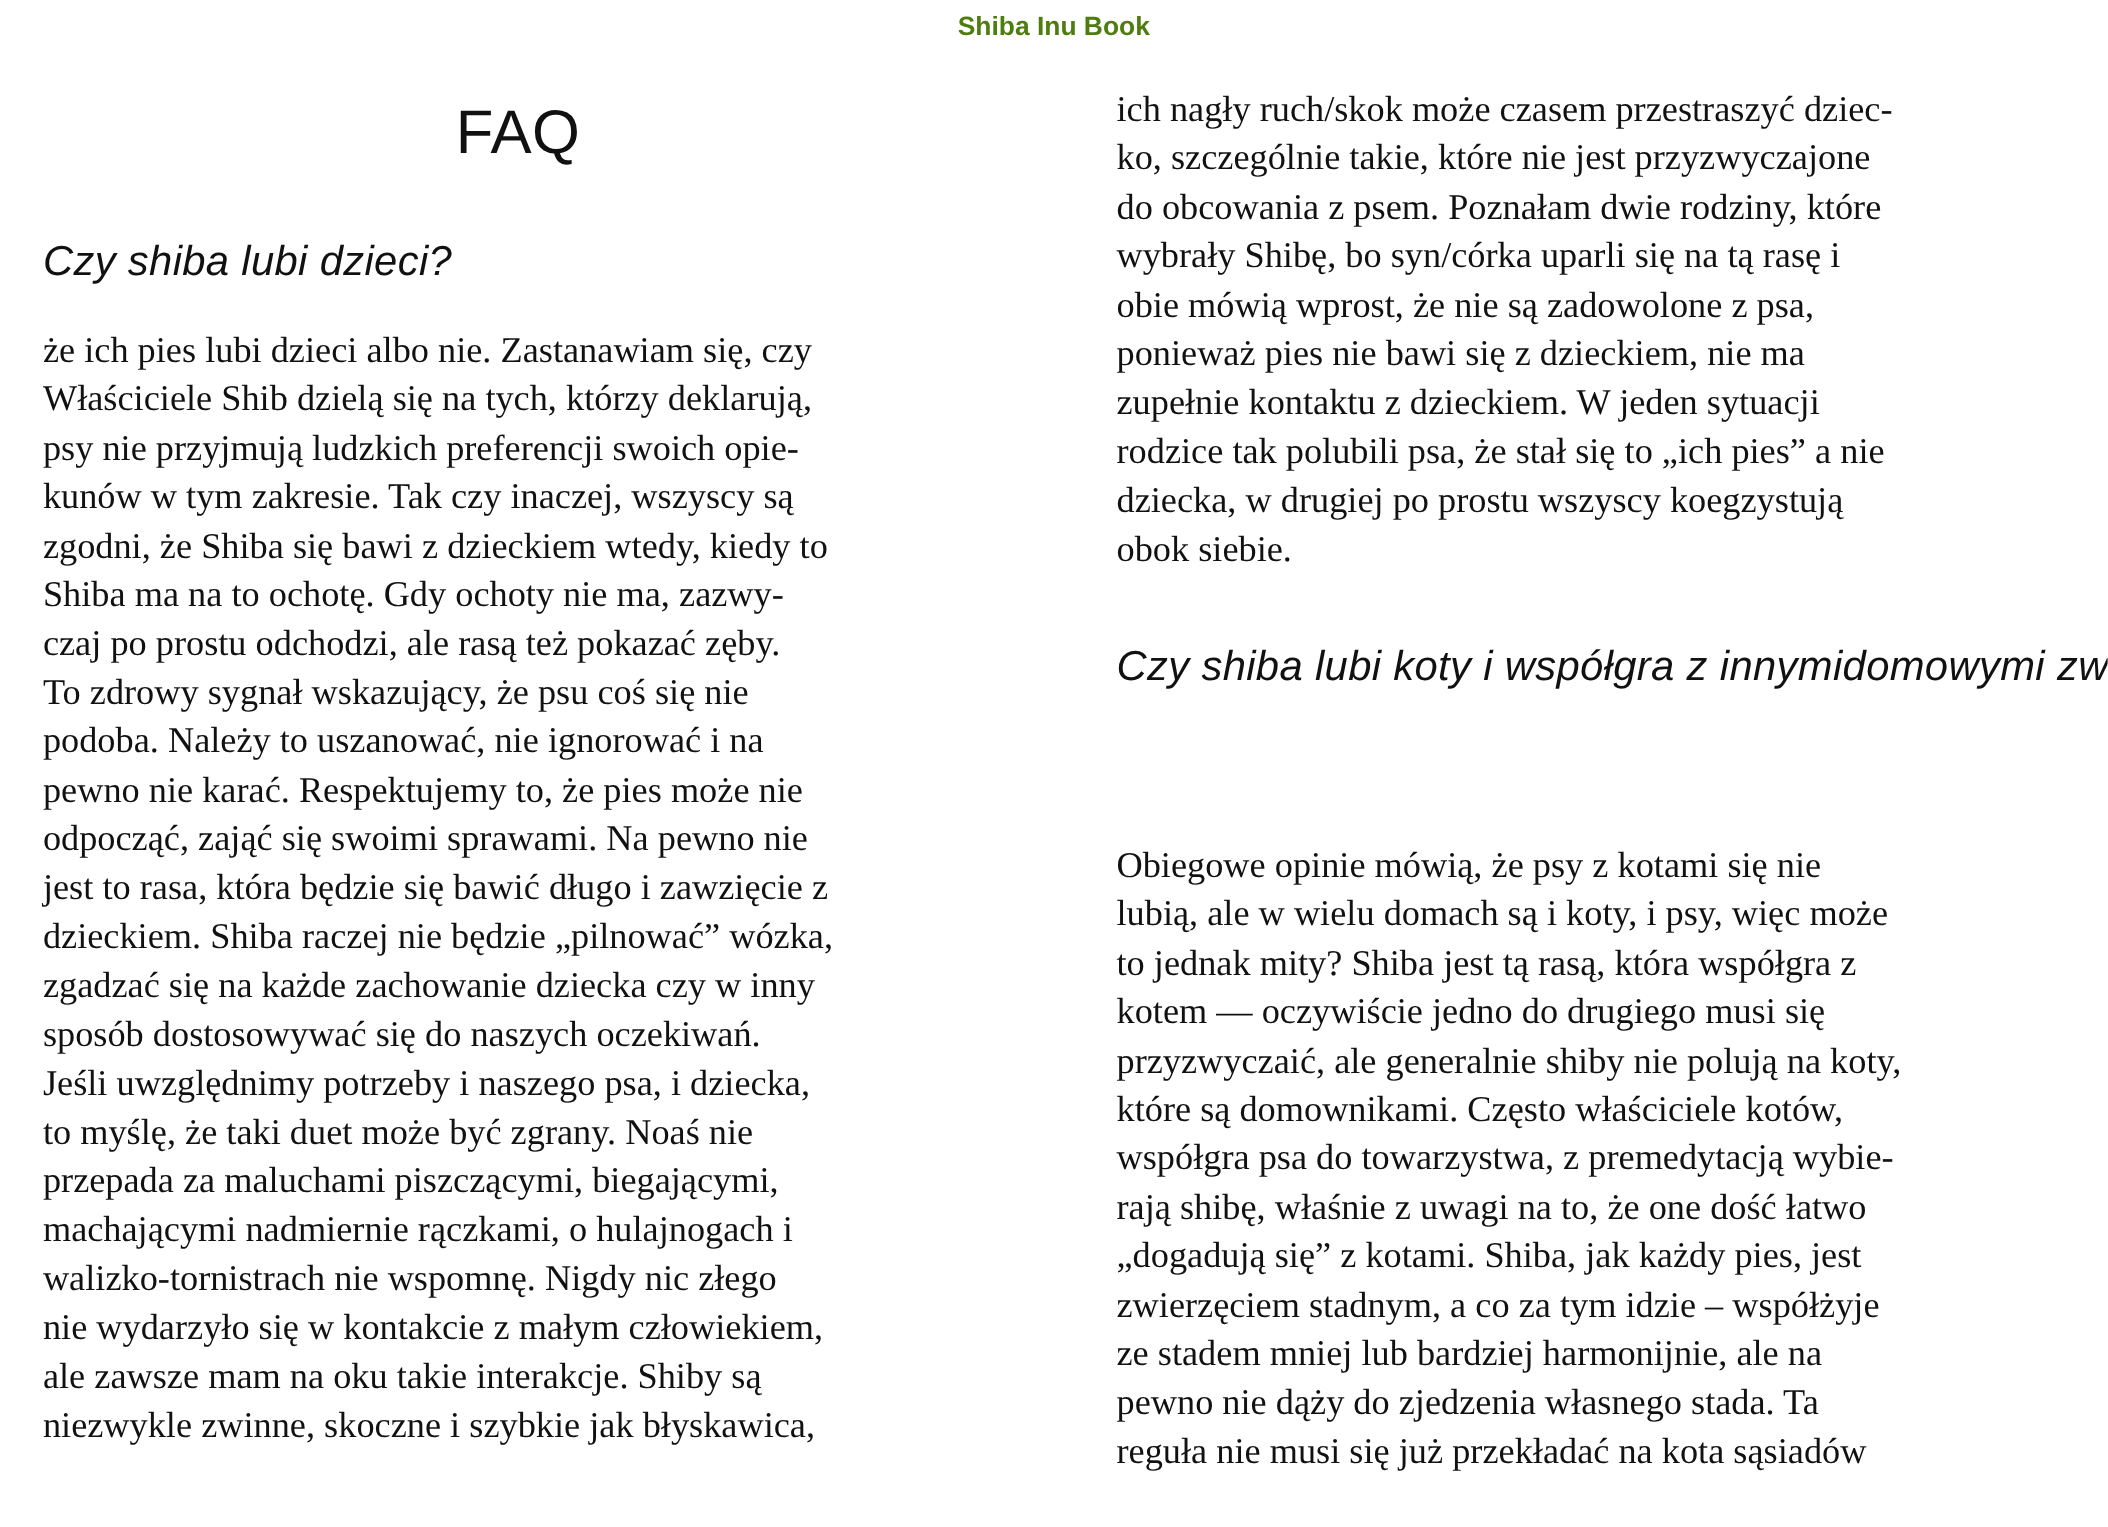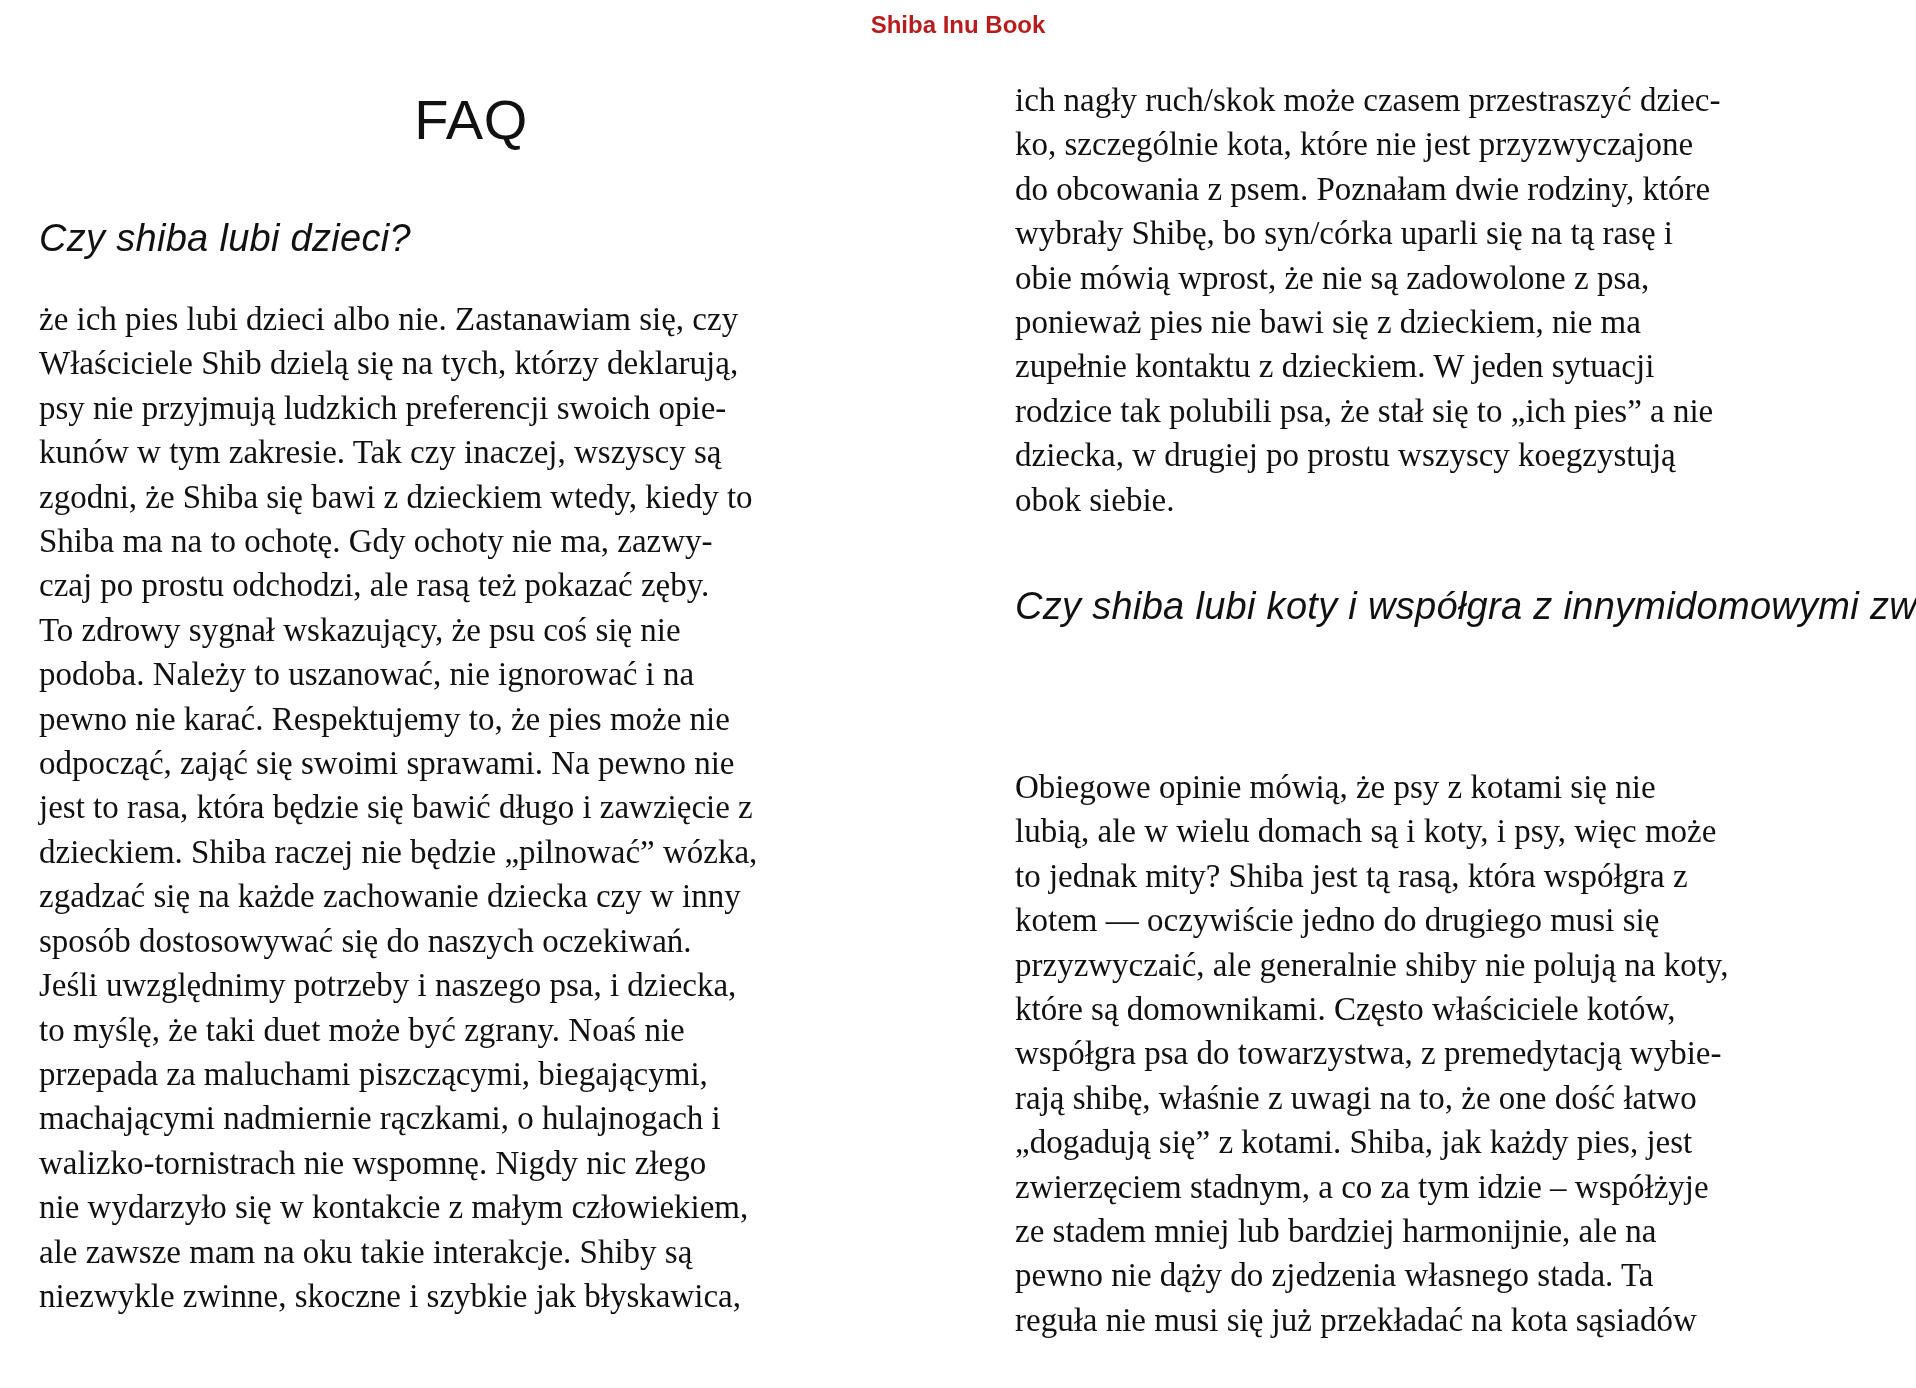--- a/index.html
+++ b/index.html
@@ -17,21 +17,21 @@
   .book-title {
     position: absolute;
     top: 8px;
     left: 0;
     width: 1916px;
     text-align: center;
     font-family: "Liberation Sans", sans-serif;
     font-weight: bold;
     font-size: 24px;
     line-height: 34px;
-    color: #b91c1c;
+    color: #4d7c0f;
   }
   .column {
     position: absolute;
     top: 0;
   }
   .col-left { left: 39px; width: 860px; }
   .col-right { left: 1015px; width: 880px; }
 
   .chapter-title {
     position: absolute;
@@ -108,21 +108,21 @@
       <span class="line">walizko-tornistrach nie wspomnę. Nigdy nic złego</span>
       <span class="line">nie wydarzyło się w kontakcie z małym człowiekiem,</span>
       <span class="line">ale zawsze mam na oku takie interakcje. Shiby są</span>
       <span class="line">niezwykle zwinne, skoczne i szybkie jak błyskawica,</span>
     </p>
 </div>
 
 <div class="column col-right">
   <p class="para p-right-top">
       <span class="line">ich nagły ruch/skok może czasem przestraszyć dziec-</span>
-      <span class="line">ko, szczególnie kota, które nie jest przyzwyczajone</span>
+      <span class="line">ko, szczególnie takie, które nie jest przyzwyczajone</span>
       <span class="line">do obcowania z psem. Poznałam dwie rodziny, które</span>
       <span class="line">wybrały Shibę, bo syn/córka uparli się na tą rasę i</span>
       <span class="line">obie mówią wprost, że nie są zadowolone z psa,</span>
       <span class="line">ponieważ pies nie bawi się z dzieckiem, nie ma</span>
       <span class="line">zupełnie kontaktu z dzieckiem. W jeden sytuacji</span>
       <span class="line">rodzice tak polubili psa, że stał się to „ich pies” a nie</span>
       <span class="line">dziecka, w drugiej po prostu wszyscy koegzystują</span>
       <span class="line">obok siebie.</span>
     </p>
   <h2 class="question q2"><span class="line">Czy shiba lubi koty i współgra z innymi</span><span class="line">domowymi zwierzętami?</span></h2>

